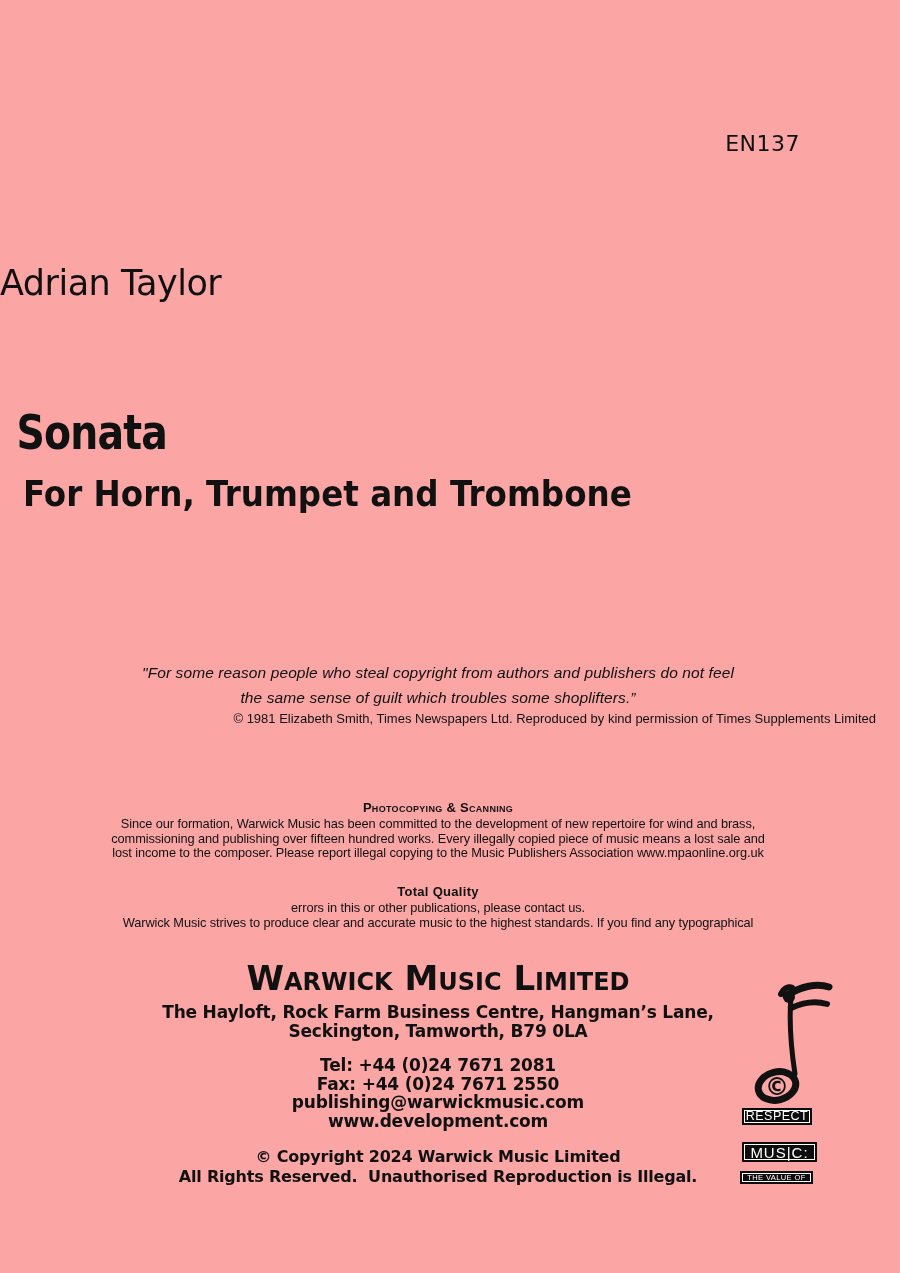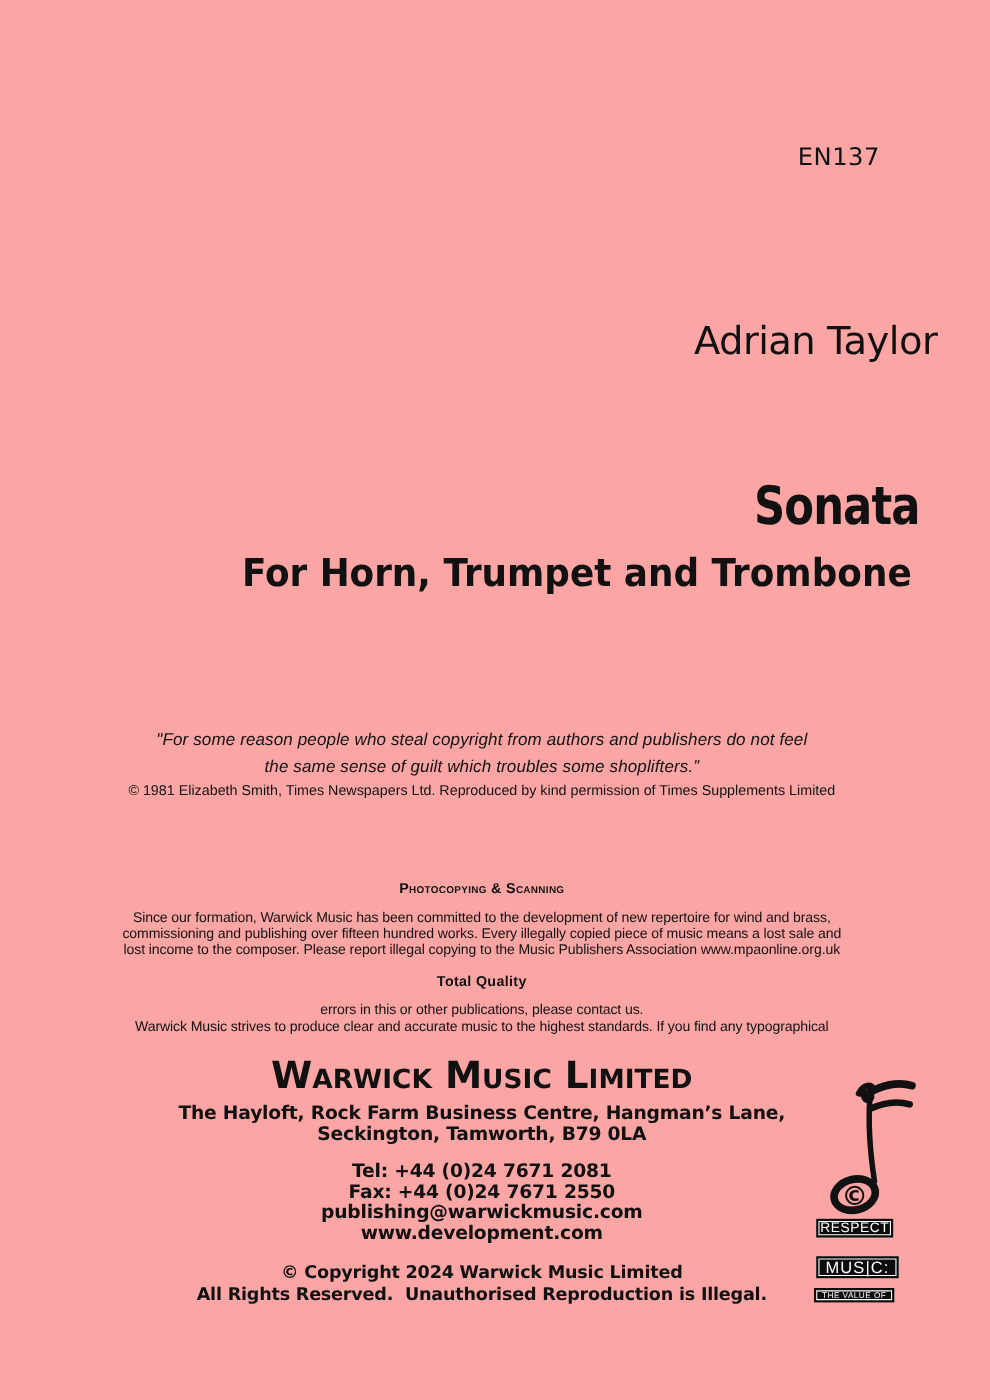--- a/index.html
+++ b/index.html
@@ -15,22 +15,21 @@
   .center-block {
     position: absolute;
     left: 0;
     width: 876px;
     text-align: center;
   }
   .narrow-center {
     position: absolute;
     left: 0;
     width: 852px;
-    text-align: right;
-    margin-top: 28px;
+    text-align: left;
   }
   .l { white-space: pre-wrap; }
 
   .catalog {
     position: absolute;
     top: 131px;
     right: 100px;
     font-size: 22px;
     letter-spacing: 0.5px;
   }
@@ -64,35 +63,36 @@
     font-style: italic;
     font-size: 15.5px;
     line-height: 25px;
     letter-spacing: 0.1px;
   }
   .quote-credit {
     top: 709px;
     font-family: "Liberation Sans", sans-serif;
     font-size: 13px;
     line-height: 20px;
+    text-align: right;
   }
 
   .notice { font-family: "Liberation Sans", sans-serif; }
   .photocopy { top: 776px; }
   .quality  { top: 860px; }
   .notice-heading {
     font-size: 13px;
     font-weight: 700;
     line-height: 15px;
     letter-spacing: 0.3px;
     margin-top: 24px;
   }
   .smallcaps { font-variant: small-caps; }
   .notice-body {
-    margin-top: 12px;
+    margin-top: 2px;
     font-size: 12.8px;
     line-height: 14.6px;
     letter-spacing: -0.1px;
   }
 
   .publisher { top: 958px; }
   .pub-name {
     font-variant: small-caps;
     font-weight: 700;
     font-size: 34px;

